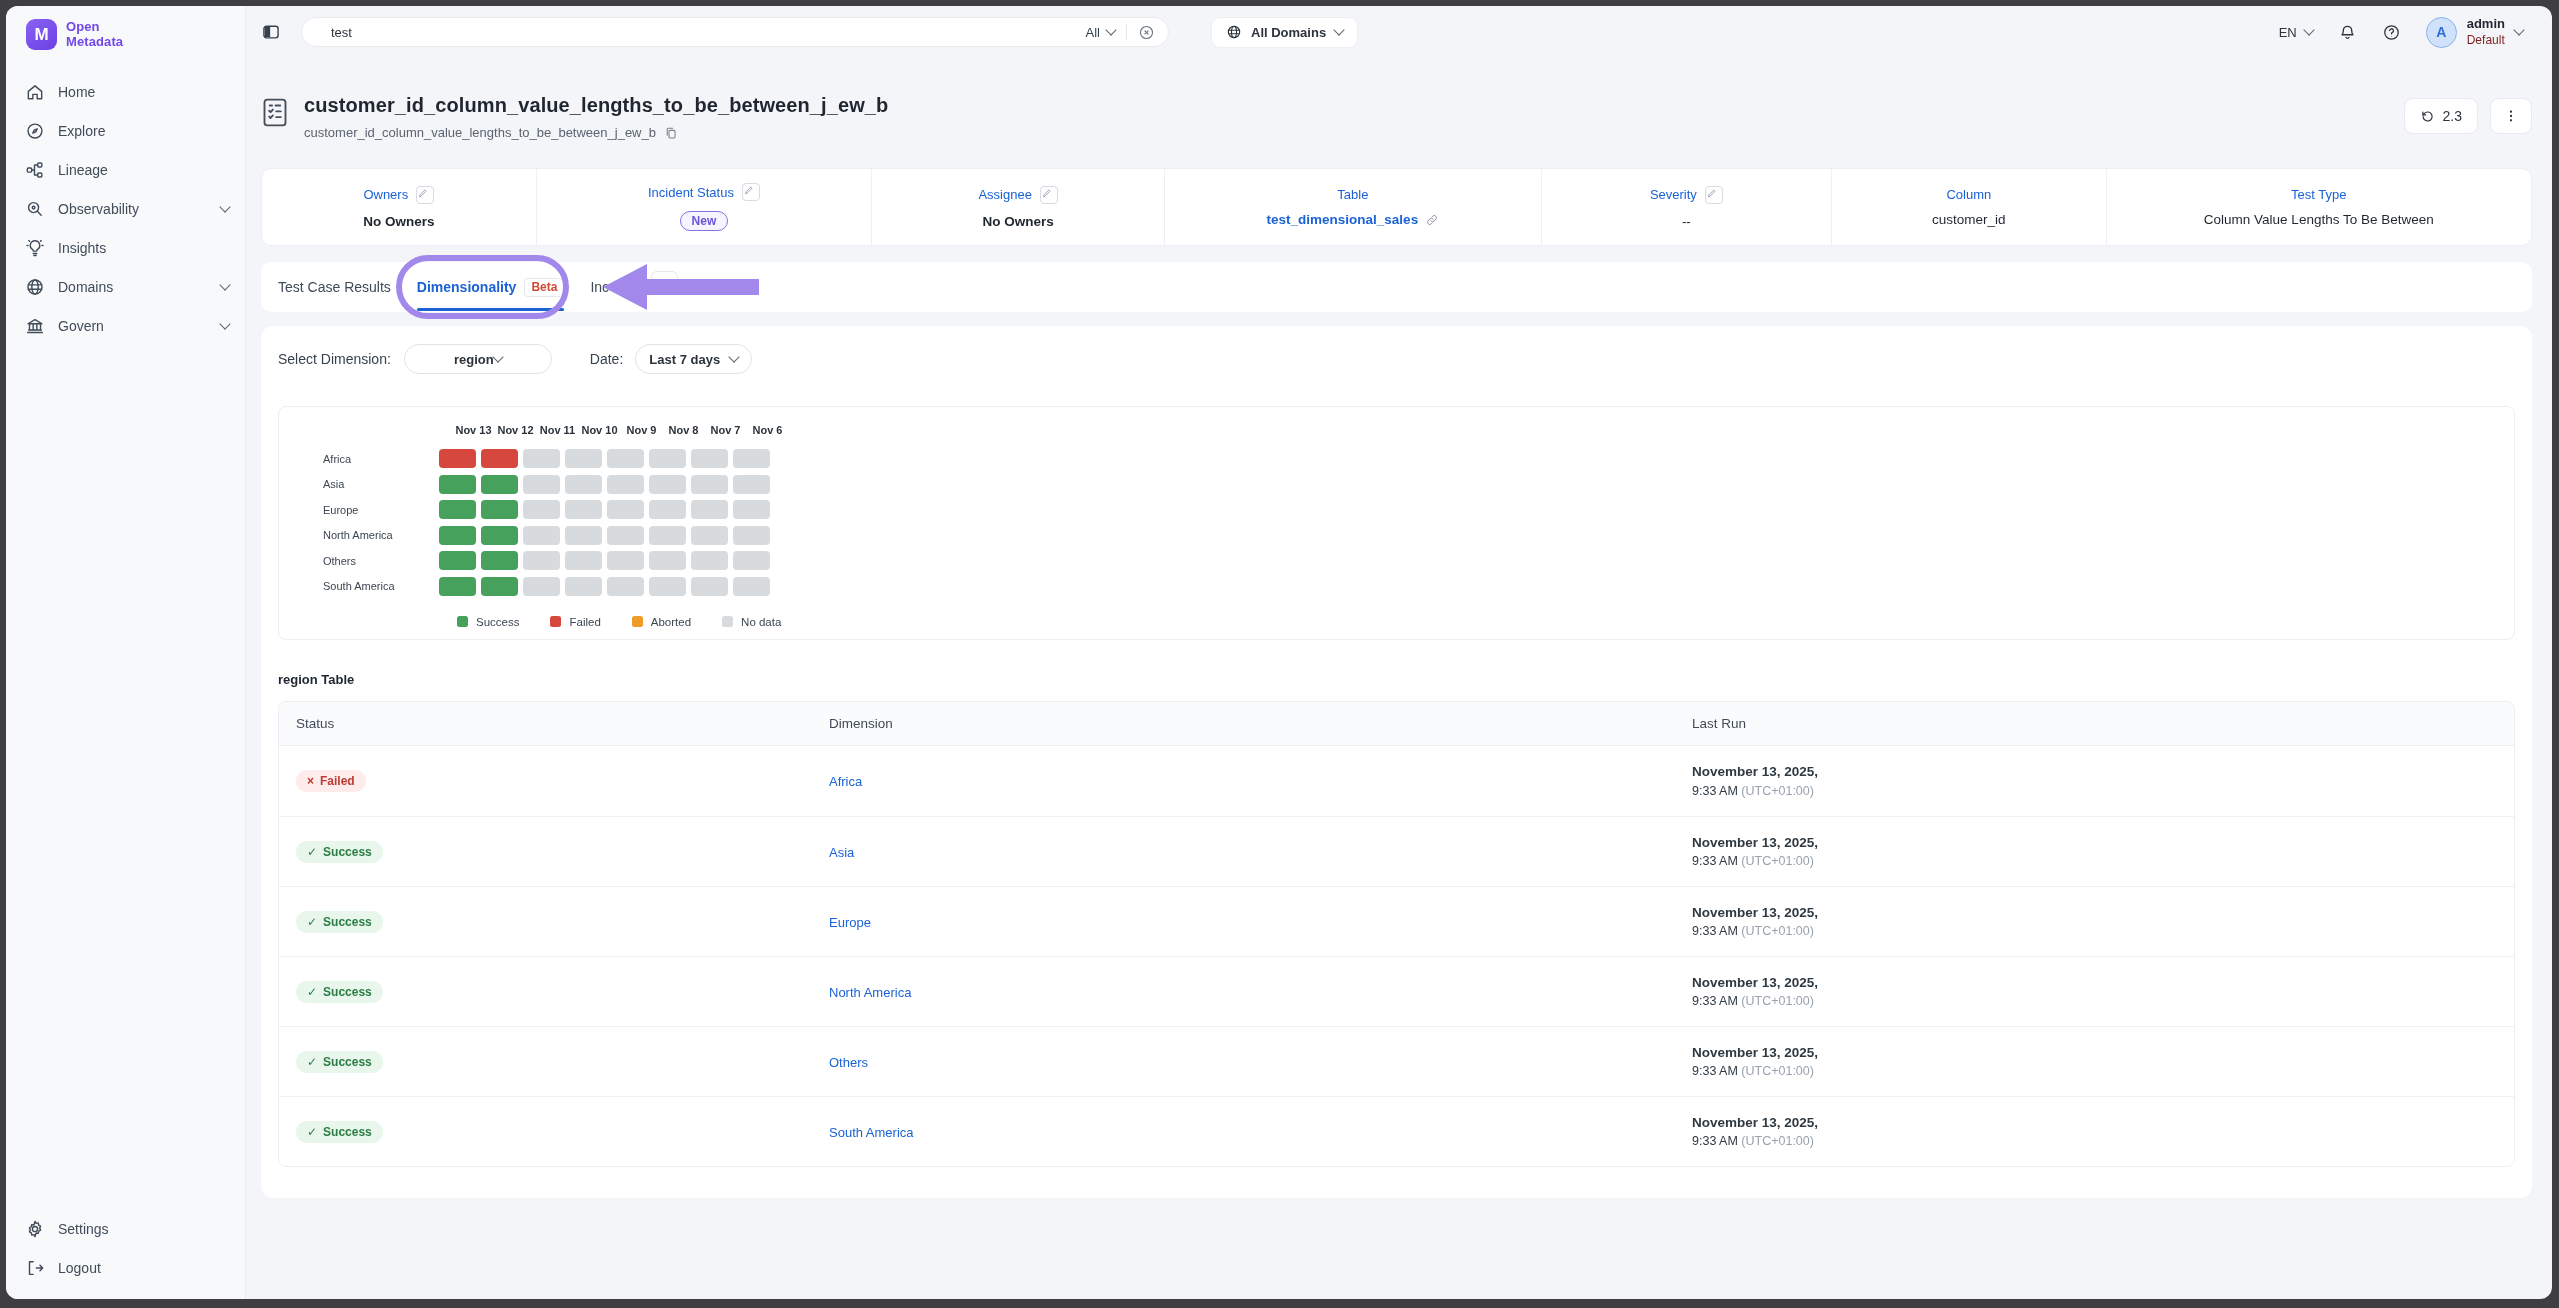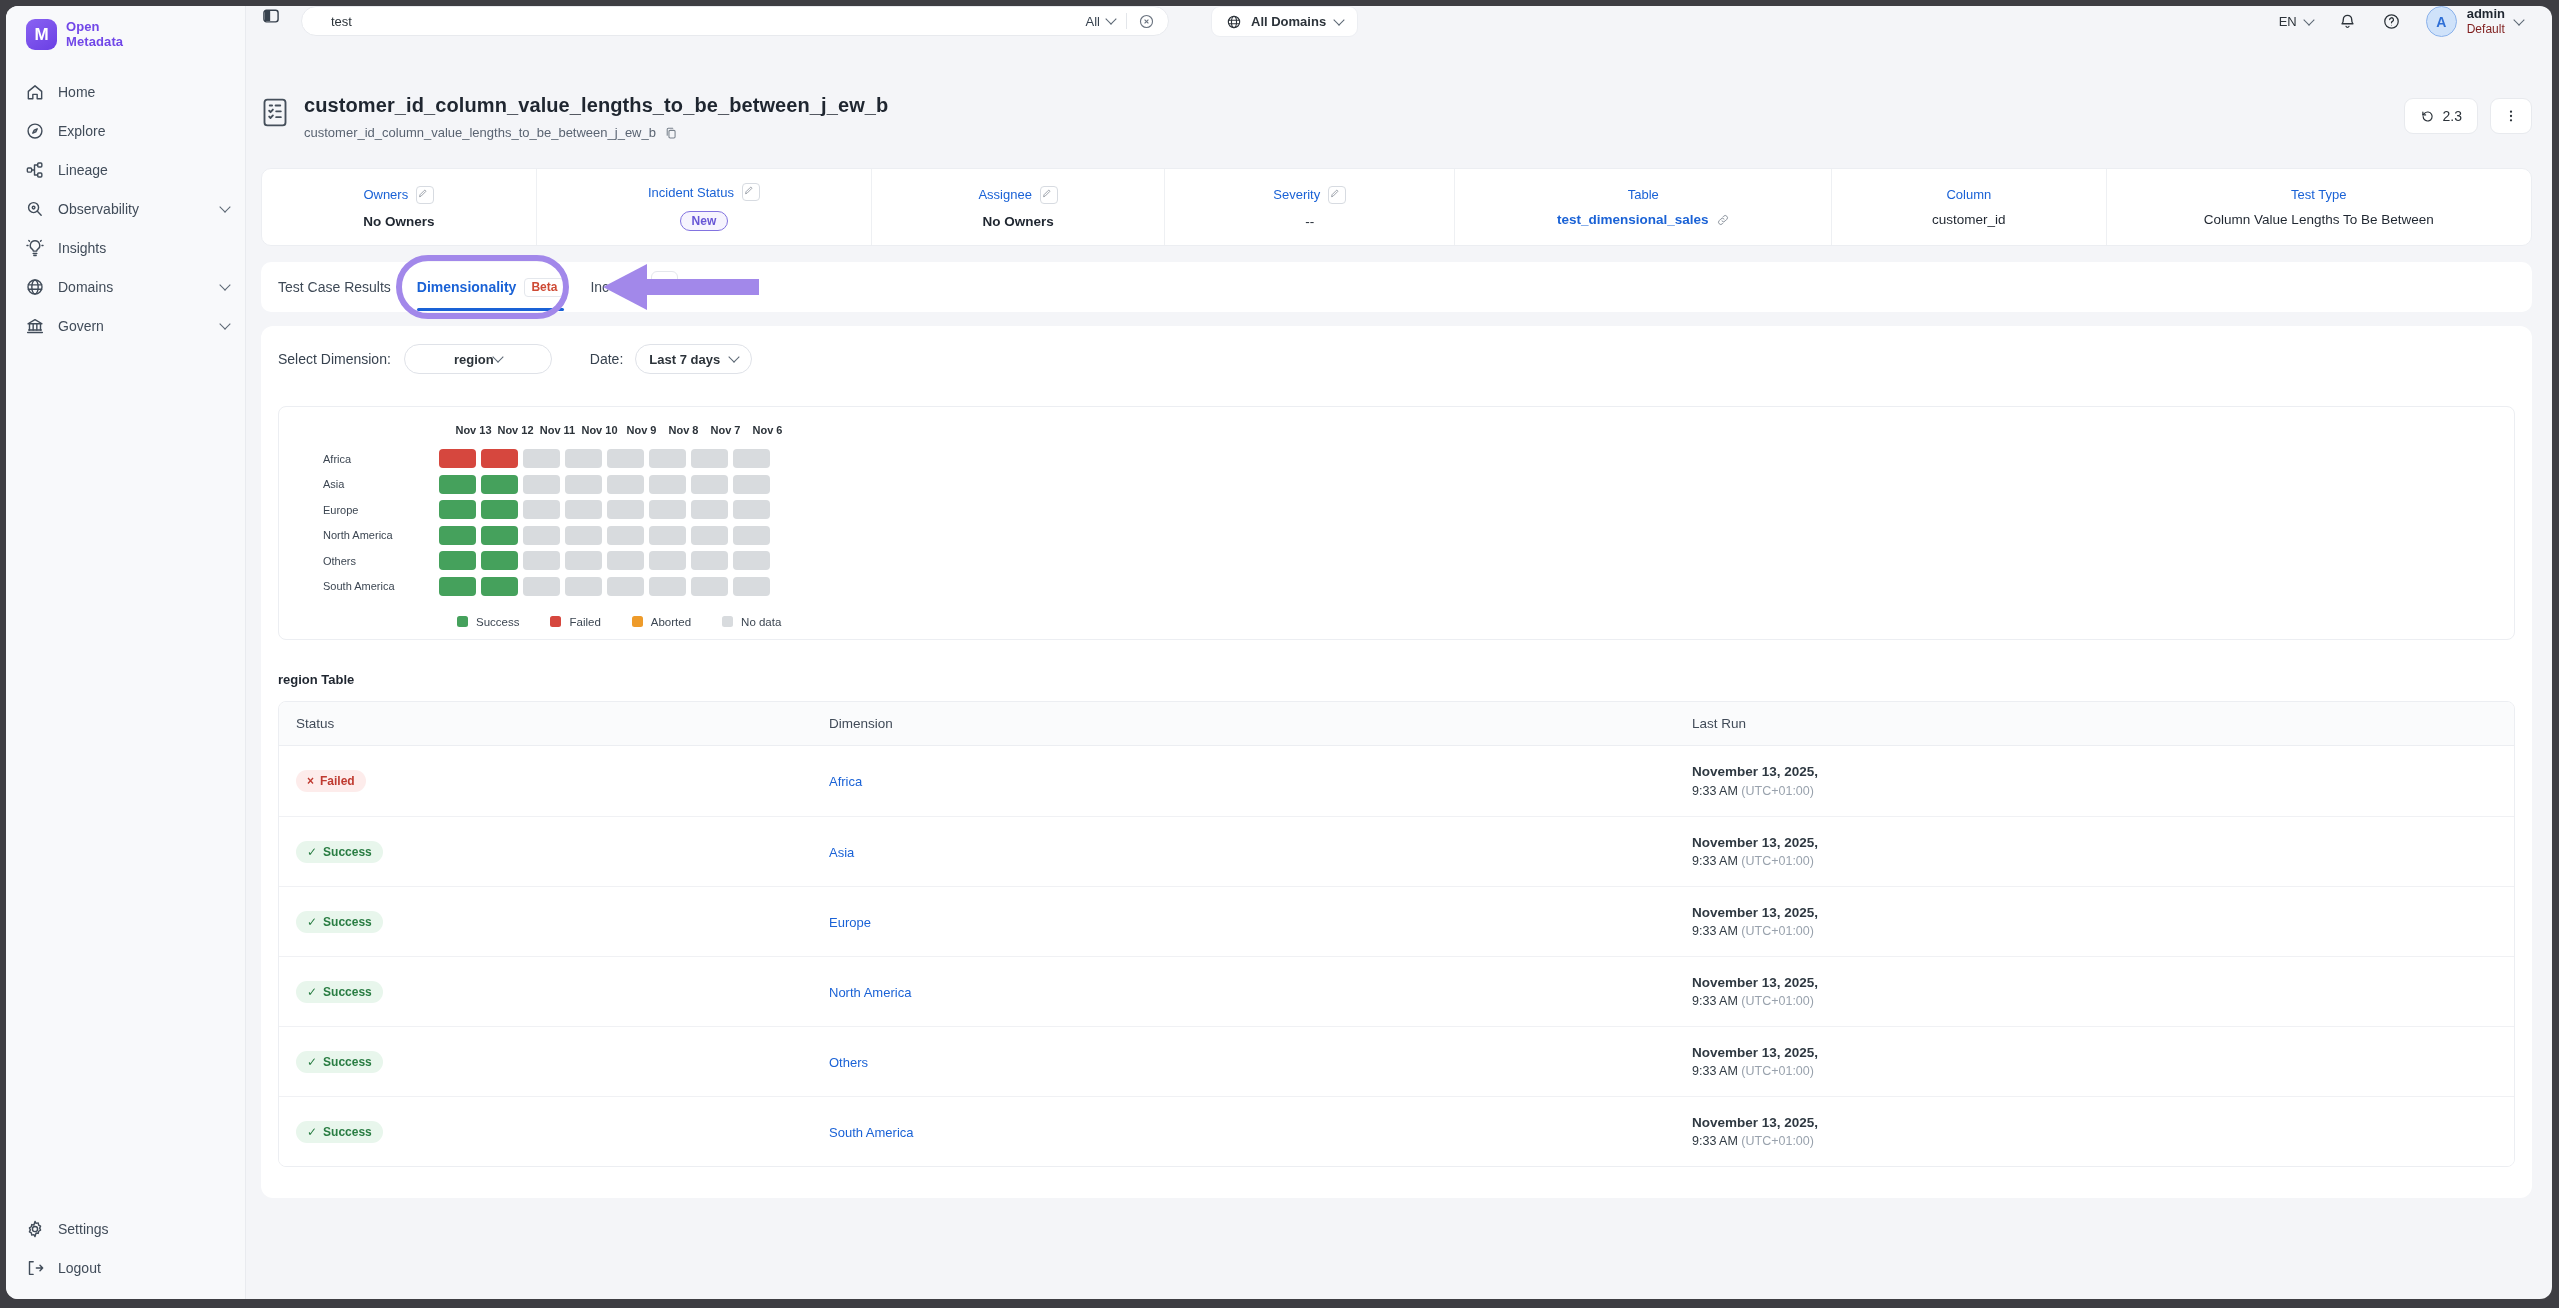--- a/index.html
+++ b/index.html
@@ -39,21 +39,21 @@
   }
   .nav-item .nav-label { flex:1; }
   .nav-icon { width:20px; height:20px; flex:none; color:#414c59; display:flex; }
   .nav-icon svg { width:100%; height:100%; }
   .sidebar-spacer { flex:1; }
   .sidebar-bottom { padding-bottom:12px; }
   .chev { width:8px; height:8px; border-right:1.7px solid #5b6673; border-bottom:1.7px solid #5b6673; transform:rotate(45deg); margin-top:-4px; flex:none; }
   
   .main { flex:1; display:flex; flex-direction:column; padding:0 20px 0 15px; overflow:hidden; }
   
-  .topbar { height:52px; flex:none; display:flex; align-items:flex-start; }
+  .topbar { height:52px; flex:none; display:flex; align-items:center; }
   .panel-toggle { width:20px; height:20px; color:#37414d; cursor:pointer; flex:none; margin-right:20px; }
   .panel-toggle svg { width:100%; height:100%; }
   .searchbar {
     width:868px; height:30px; background:#fff; border:1px solid #e8eaee; border-radius:16px;
     display:flex; align-items:center; padding:0 13px 0 0; flex:none;
   }
   .searchbar input {
     flex:1; border:none; outline:none; background:transparent;
     font:13px "Liberation Sans","DejaVu Sans",sans-serif; color:#2c333a; padding-left:29px;
   }
@@ -442,47 +442,47 @@
               <span class="edit-box">
                 <span class="copy-icon">
                   <svg viewBox="0 0 24 24" fill="none" stroke="currentColor" stroke-width="1.7" stroke-linecap="round" stroke-linejoin="round">
                     <path d="M4 20l1-4L15.4 5.6a1.5 1.5 0 0 1 2.1 0l.9.9a1.5 1.5 0 0 1 0 2.1L8 19z"></path>
                   </svg>
                 </span>
               </span>
             </div>
             <div class="meta-value" style="font-weight: 600;">No Owners</div>
           </div>
+          <div class="meta-field" style="width: 16.6%;">
+            <div class="meta-label">
+              <span>Table</span>
+            </div>
+            <div class="meta-value link">
+              <span>test_dimensional_sales</span>
+              <span class="link-icon">
+                <svg viewBox="0 0 24 24" fill="none" stroke="currentColor" stroke-width="1.7" stroke-linecap="round" stroke-linejoin="round">
+                  <path d="M10.2 13.8a3.8 3.8 0 0 0 5.4 0l2.9-2.9a3.8 3.8 0 0 0-5.4-5.4l-1.4 1.4"></path>
+                  <path d="M13.8 10.2a3.8 3.8 0 0 0-5.4 0l-2.9 2.9a3.8 3.8 0 0 0 5.4 5.4l1.4-1.4"></path>
+                </svg>
+              </span>
+            </div>
+          </div>
           <div class="meta-field" style="width: 12.8%;">
             <div class="meta-label">
               <span>Severity</span>
               <span class="edit-box">
                 <span class="copy-icon">
                   <svg viewBox="0 0 24 24" fill="none" stroke="currentColor" stroke-width="1.7" stroke-linecap="round" stroke-linejoin="round">
                     <path d="M4 20l1-4L15.4 5.6a1.5 1.5 0 0 1 2.1 0l.9.9a1.5 1.5 0 0 1 0 2.1L8 19z"></path>
                   </svg>
                 </span>
               </span>
             </div>
             <div class="meta-value" style="font-weight: 500;">--</div>
           </div>
-          <div class="meta-field" style="width: 16.6%;">
-            <div class="meta-label">
-              <span>Table</span>
-            </div>
-            <div class="meta-value link">
-              <span>test_dimensional_sales</span>
-              <span class="link-icon">
-                <svg viewBox="0 0 24 24" fill="none" stroke="currentColor" stroke-width="1.7" stroke-linecap="round" stroke-linejoin="round">
-                  <path d="M10.2 13.8a3.8 3.8 0 0 0 5.4 0l2.9-2.9a3.8 3.8 0 0 0-5.4-5.4l-1.4 1.4"></path>
-                  <path d="M13.8 10.2a3.8 3.8 0 0 0-5.4 0l-2.9 2.9a3.8 3.8 0 0 0 5.4 5.4l1.4-1.4"></path>
-                </svg>
-              </span>
-            </div>
-          </div>
           <div class="meta-field" style="width: 12.1%;">
             <div class="meta-label">
               <span>Column</span>
             </div>
             <div class="meta-value" style="font-weight: 500;">customer_id</div>
           </div>
           <div class="meta-field" style="width: 18.7%;">
             <div class="meta-label">
               <span>Test Type</span>
             </div>

